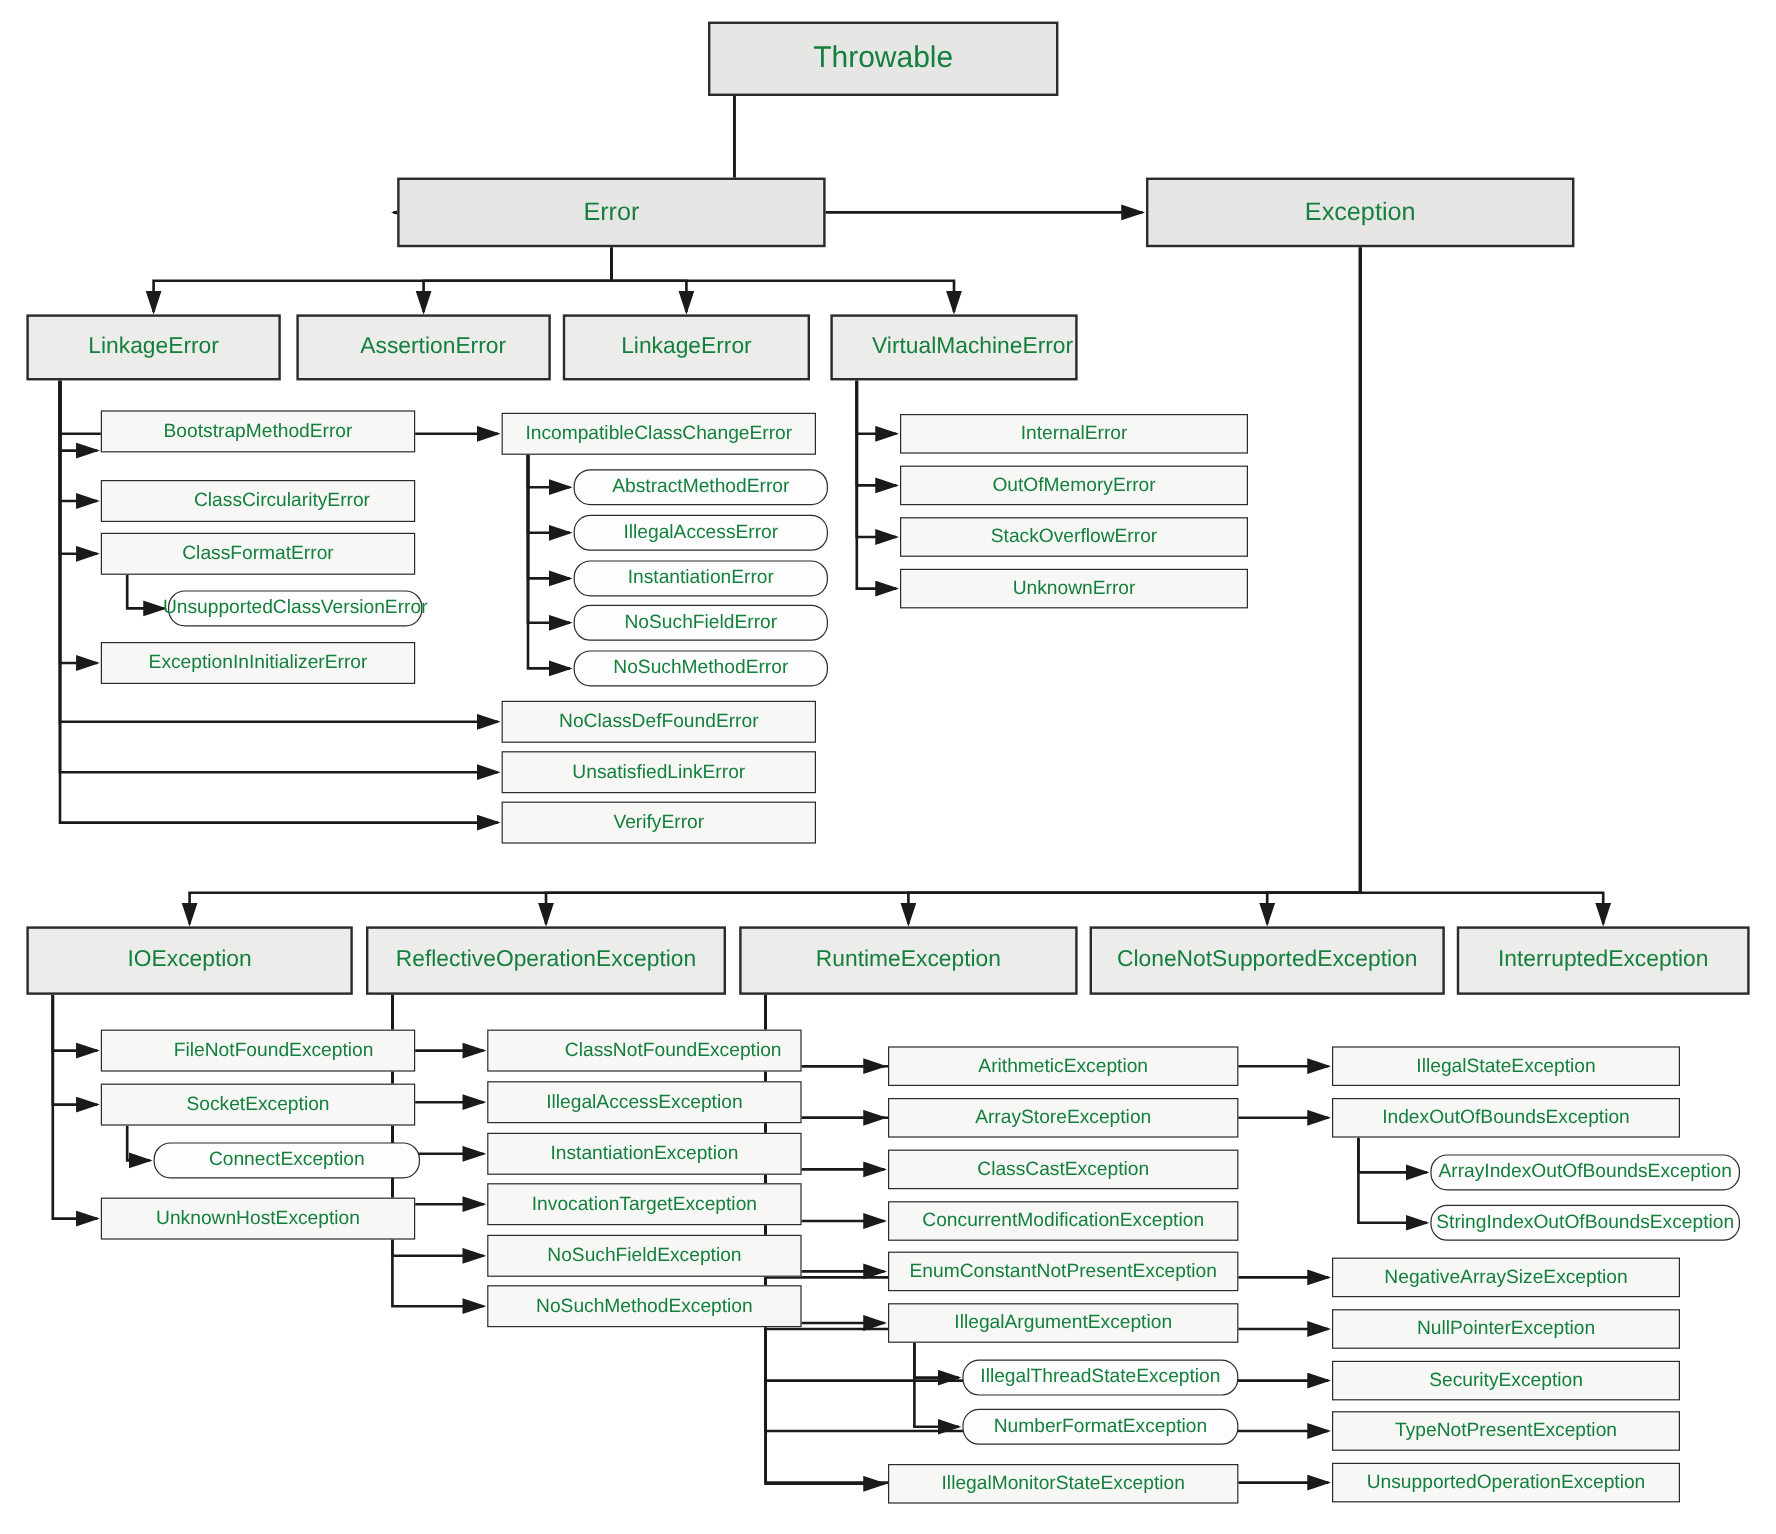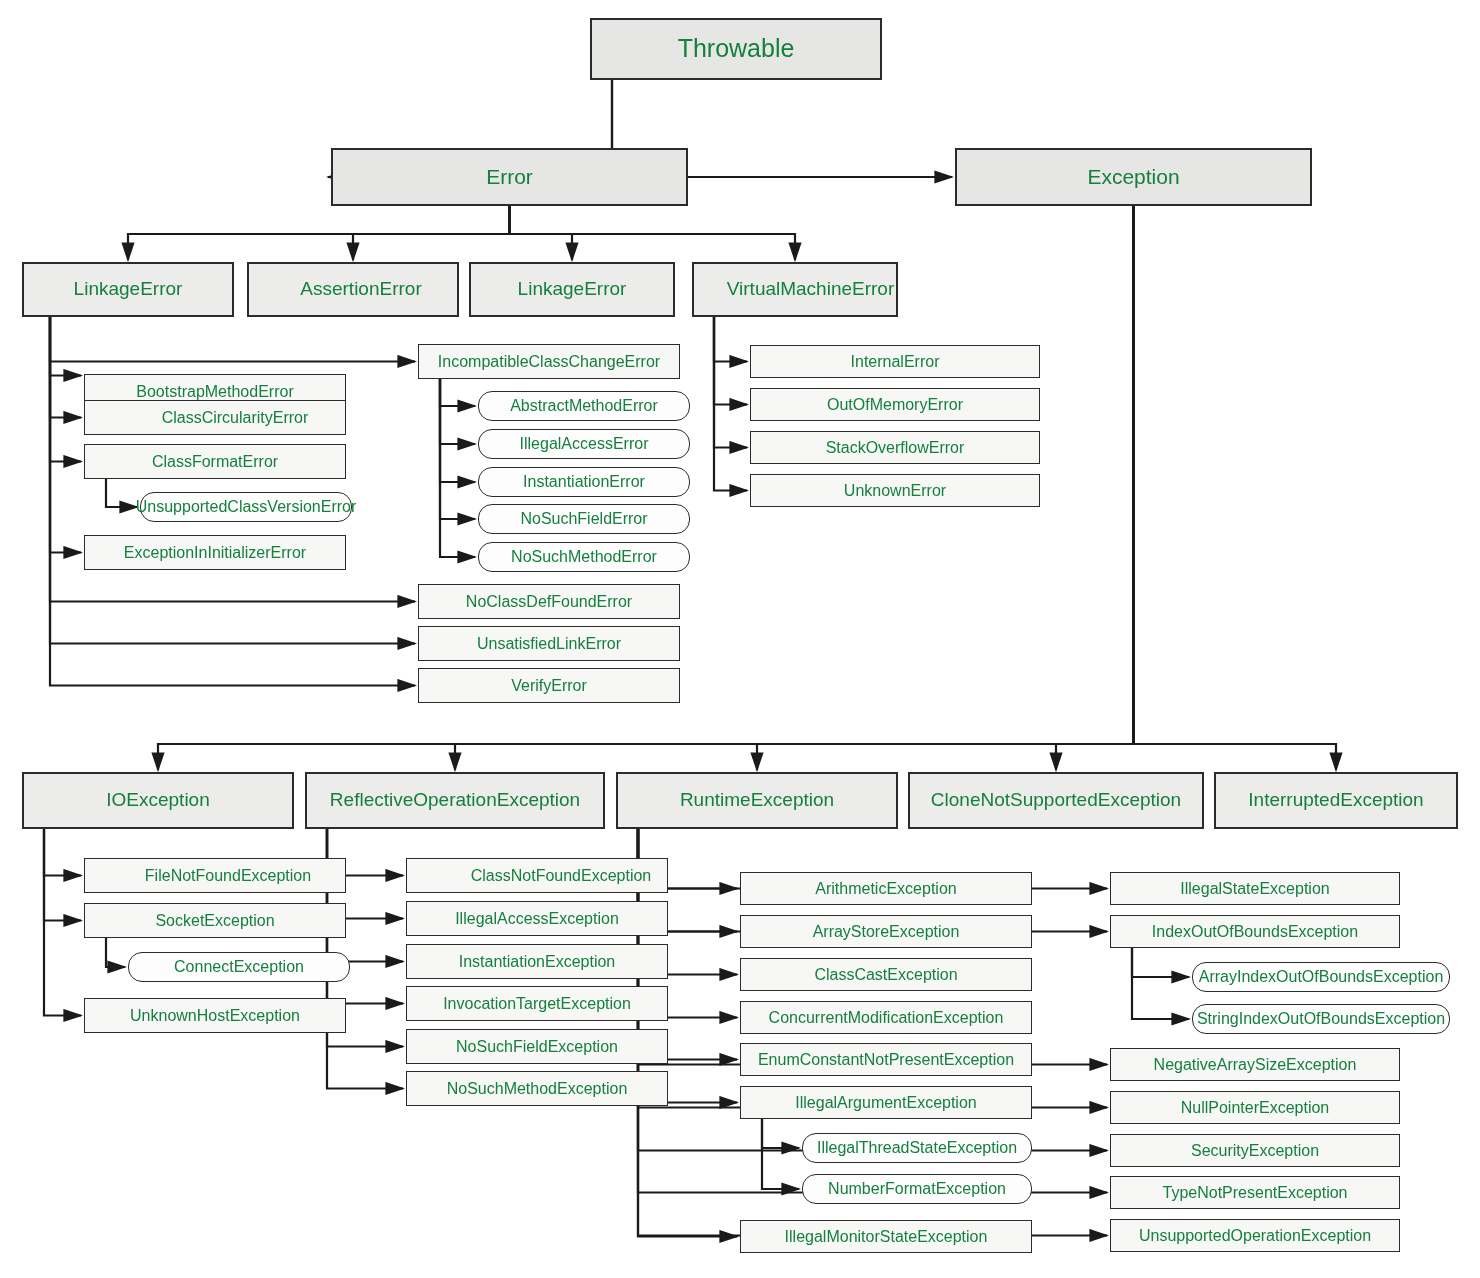--- a/index.html
+++ b/index.html
@@ -149,21 +149,21 @@
       </div>
       <div class="node lvl-2" style="left: 247px; top: 262px; width: 212px; height: 55px; padding-left: 16px;">
         <span>AssertionError</span>
       </div>
       <div class="node lvl-2" style="left: 469px; top: 262px; width: 206px; height: 55px;">
         <span>LinkageError</span>
       </div>
       <div class="node lvl-2" style="left: 692px; top: 262px; width: 206px; height: 55px; padding-left: 31px;">
         <span>VirtualMachineError</span>
       </div>
-      <div class="node lvl-3" style="left: 84px; top: 374px; width: 262px; height: 35px;">
+      <div class="node lvl-3" style="left: 84px; top: 342px; width: 262px; height: 35px;">
         <span>BootstrapMethodError</span>
       </div>
       <div class="node lvl-3" style="left: 84px; top: 400px; width: 262px; height: 35px; padding-left: 40px;">
         <span>ClassCircularityError</span>
       </div>
       <div class="node lvl-3" style="left: 84px; top: 444px; width: 262px; height: 35px;">
         <span>ClassFormatError</span>
       </div>
       <div class="node lvl-4" style="left: 140px; top: 492px; width: 212px; height: 30px;">
         <span>UnsupportedClassVersionError</span>

